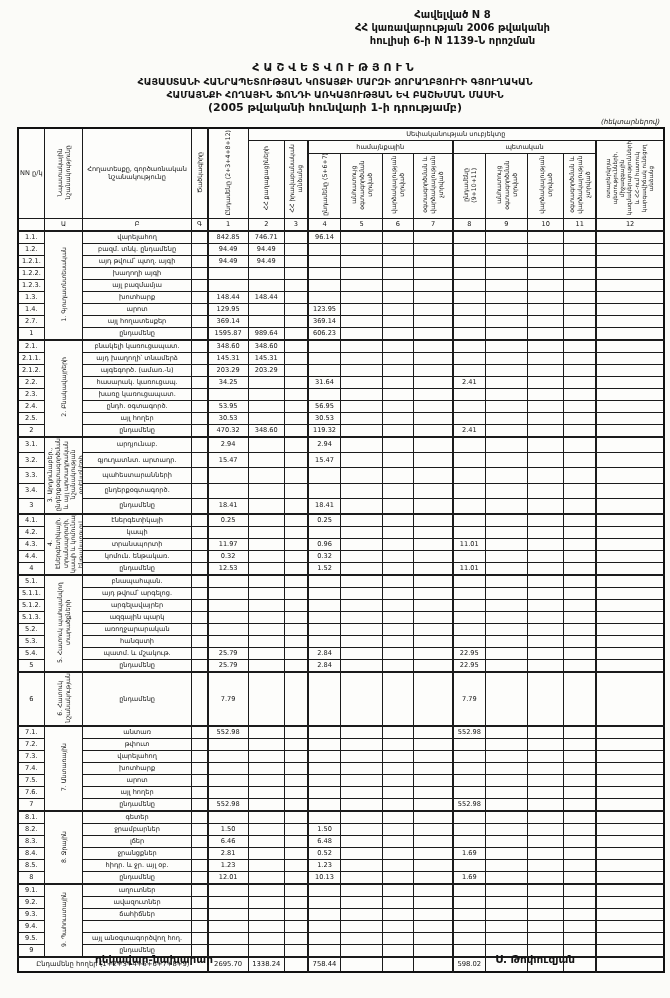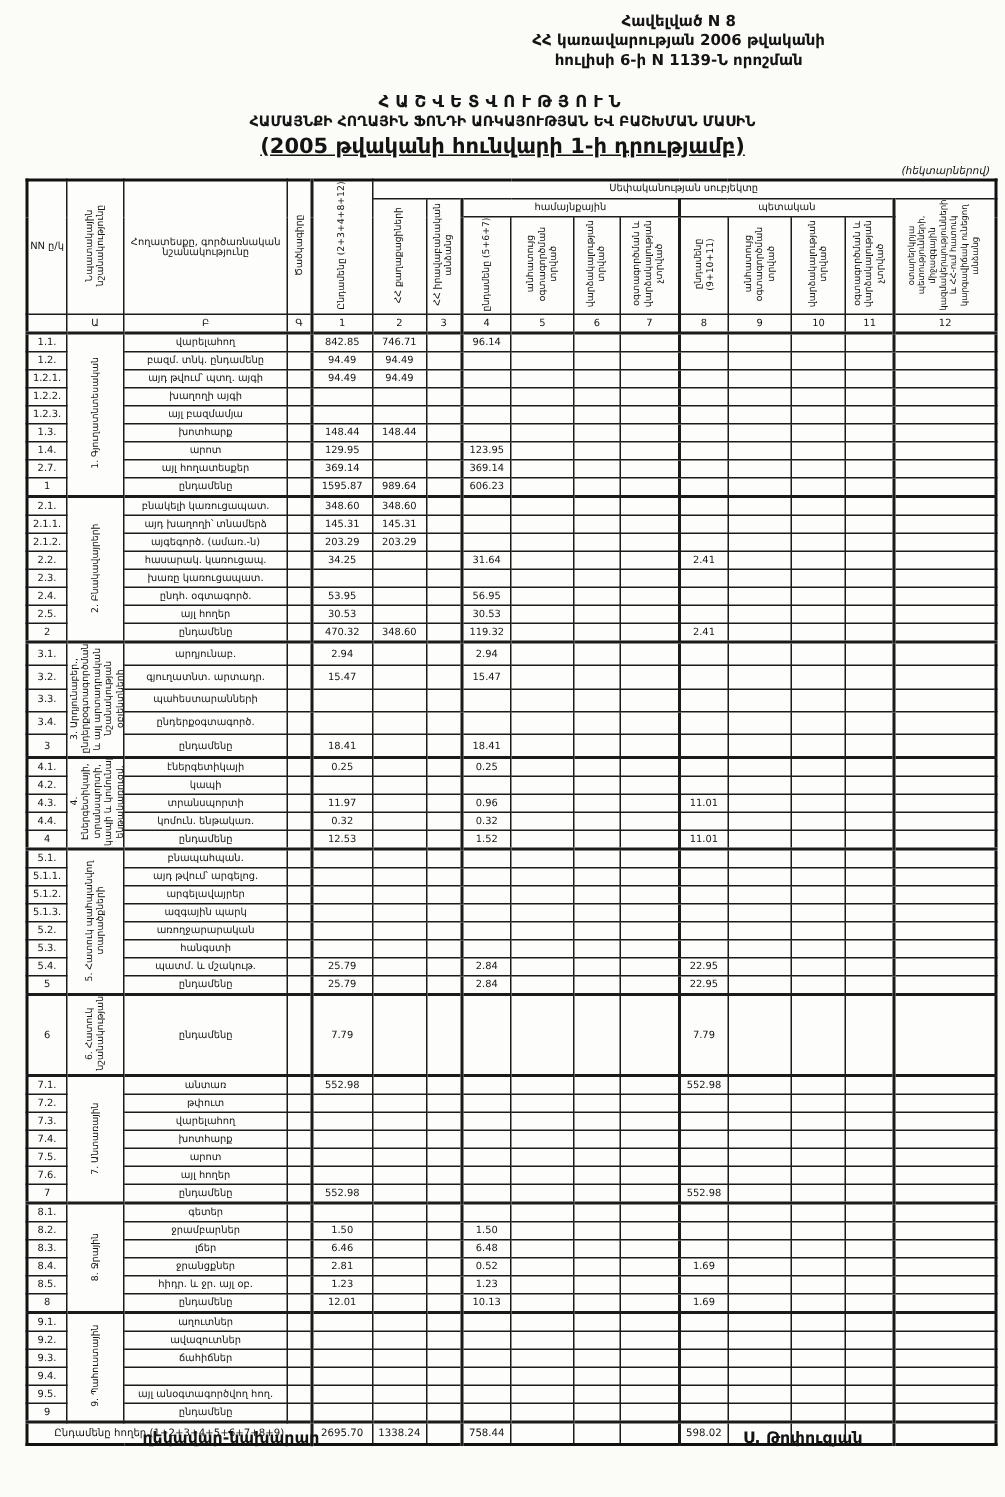--- a/index.html
+++ b/index.html
@@ -21,21 +21,21 @@
     line-height:1.3;
   }
   .title-block{
     margin-top:14px;
     text-align:center;
     font-weight:bold;
     line-height:1.35;
   }
   .title-line1{font-size:11px;letter-spacing:4px;}
   .title-line2,.title-line3{font-size:9.5px;}
-  .title-line4{font-size:14px;font-weight:bold;text-decoration:underline;}
+  .title-line4{font-size:11px;font-weight:bold;}
   .units-note{
     text-align:right;
     font-size:7px;
     font-style:italic;
     margin:2px 10px 1px 0;
   }
   table.land{
     border-collapse:collapse;
     table-layout:fixed;
     width:648px;
@@ -96,20 +96,21 @@
 <body>
 
 <div class="annex-block">
   <div>Հավելված N 8</div>
   <div>ՀՀ կառավարության 2006 թվականի</div>
   <div>հուլիսի 6-ի N 1139-Ն որոշման</div>
 </div>
 
 <div class="title-block">
   <div class="title-line1">ՀԱՇՎԵՏՎՈՒԹՅՈՒՆ</div>
+  <div class="title-line2">ՀԱՅԱՍՏԱՆԻ ՀԱՆՐԱՊԵՏՈՒԹՅԱՆ ԿՈՏԱՅՔԻ ՄԱՐԶԻ ՁՈՐԱՂԲՅՈՒՐԻ ԳՅՈՒՂԱԿԱՆ</div>
   <div class="title-line3">ՀԱՄԱՅՆՔԻ ՀՈՂԱՅԻՆ ՖՈՆԴԻ ԱՌԿԱՅՈՒԹՅԱՆ ԵՎ ԲԱՇԽՄԱՆ ՄԱՍԻՆ</div>
   <div class="title-line4">(2005 թվականի հունվարի 1-ի դրությամբ)</div>
 </div>
 
 <div class="units-note">(հեկտարներով)</div>
 
 <table class="land">
   <colgroup>
     <col style="width:26px">
       <col style="width:38px">

